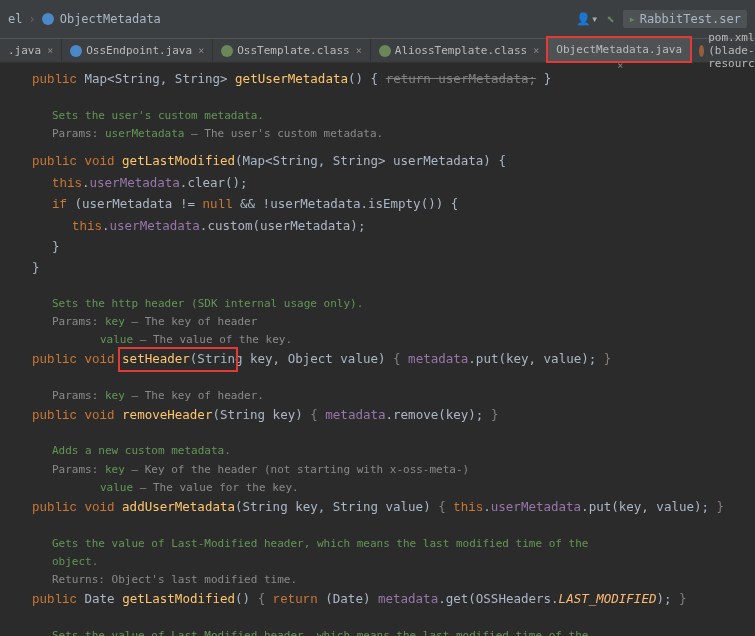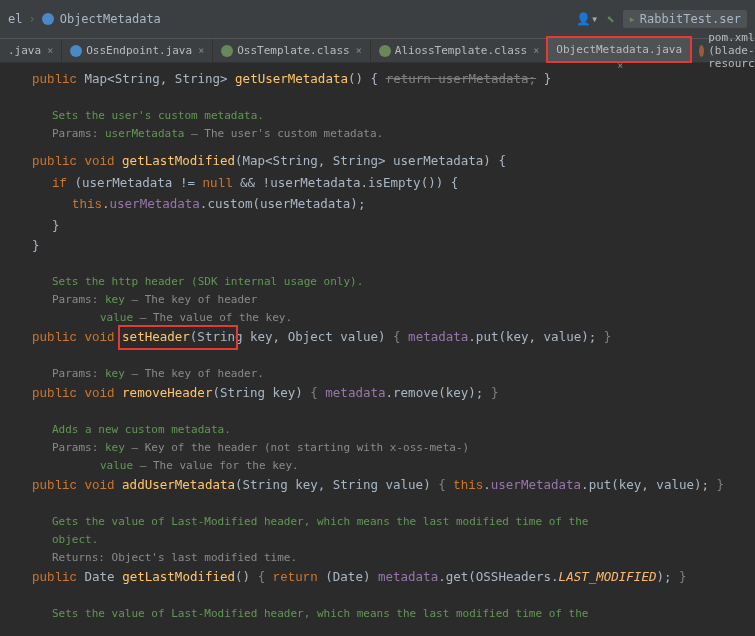--- a/index.html
+++ b/index.html
@@ -157,20 +157,21 @@
 <div class="line indent1"><span class="kw">public</span> <span>Map&lt;String, String&gt;</span> <span class="method">getUserMetadata</span><span>()</span> <span>{</span> <span class="strike">return userMetadata;</span> <span>}</span></div>
 
 <div class="spacer-lg"></div>
 
 <div class="line indent2 doc">Sets the user's custom metadata.</div>
 <div class="line indent2 doc"><span class="doc-dim">Params:</span> <span class="doc-val">userMetadata</span><span class="doc-dim"> – The user's custom metadata.</span></div>
 
 <div class="spacer"></div>
 
 <div class="line indent1"><span class="kw">public</span> <span class="kw">void</span> <span class="method">getLastModified</span><span>(Map&lt;String, String&gt; userMetadata)</span> <span>{</span></div>
+<div class="line indent2"><span class="kw">this</span><span>.</span><span class="field">userMetadata</span><span>.clear();</span></div>
 <div class="line indent2"><span class="kw">if</span><span> (userMetadata != </span><span class="kw">null</span><span> &amp;&amp; !userMetadata.isEmpty()) {</span></div>
 <div class="line indent3"><span class="kw">this</span><span>.</span><span class="field">userMetadata</span><span>.custom(userMetadata);</span></div>
 <div class="line indent2">}</div>
 <div class="line indent1">}</div>
 
 <div class="spacer-lg"></div>
 
 <div class="line indent2 doc">Sets the http header (SDK internal usage only).</div>
 <div class="line indent2 doc"><span class="doc-dim">Params:</span> <span class="doc-val">key</span><span class="doc-dim"> – The key of header</span></div>
 <div class="line indent2 doc" style="padding-left:88px"><span class="doc-val">value</span><span class="doc-dim"> – The value of the key.</span></div>

